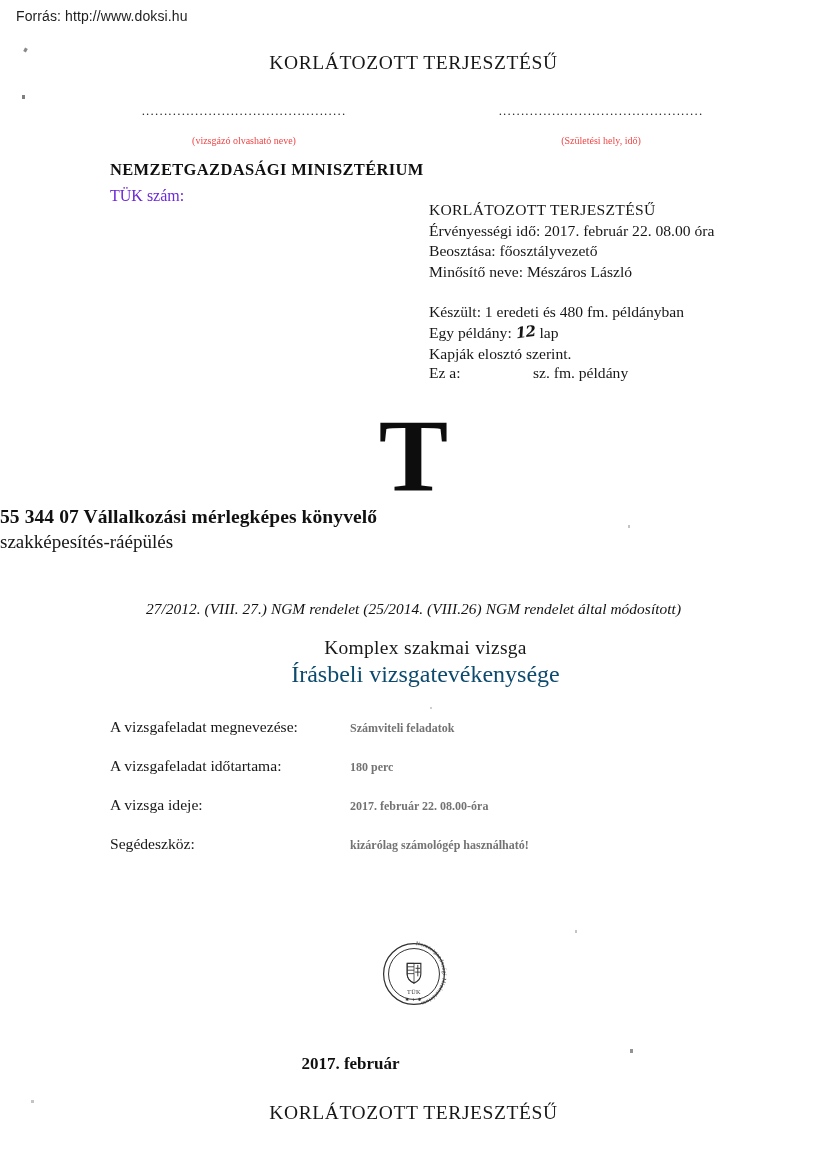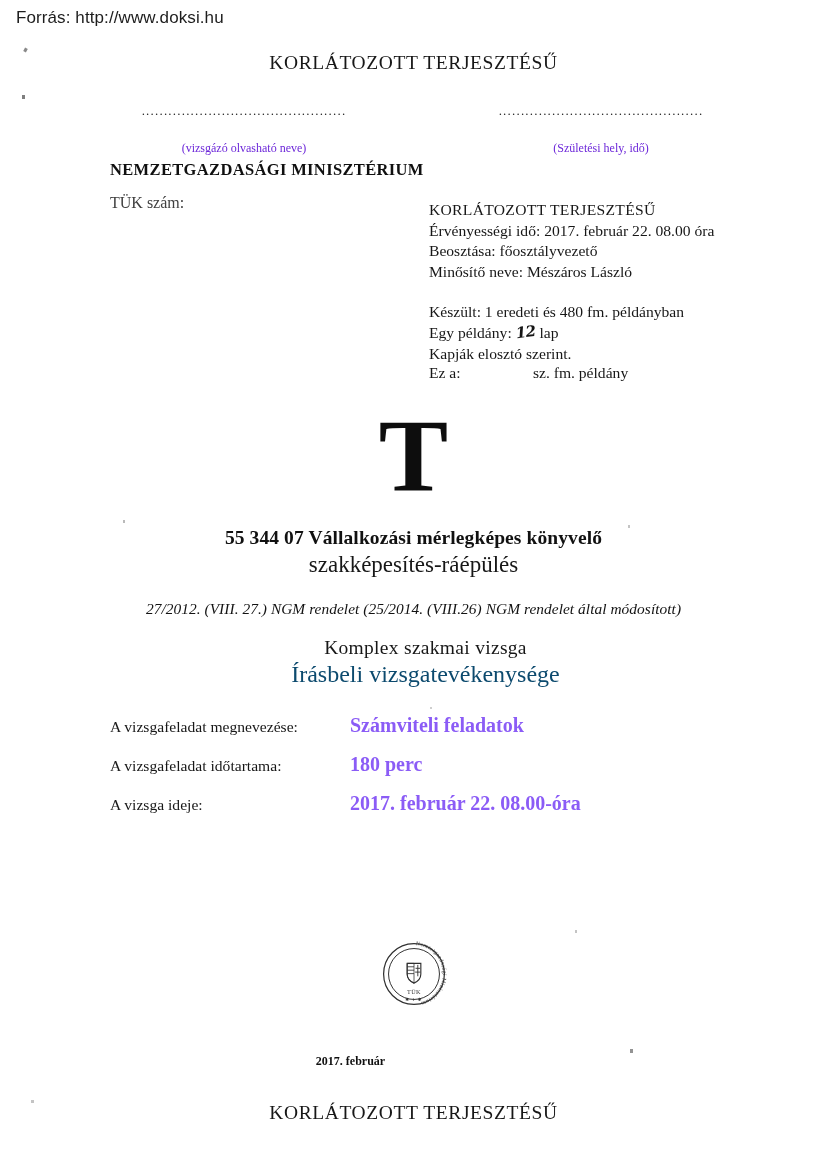--- a/index.html
+++ b/index.html
@@ -17,21 +17,21 @@
     color: #1a1a1a;
     -webkit-font-smoothing: antialiased;
   }
 
   
   .source-bar {
     position: absolute;
     top: 8px;
     left: 16px;
     font-family: "Liberation Sans", sans-serif;
-    font-size: 17px;
+    font-size: 14px;
     color: #1d1d1d;
     letter-spacing: 0.1px;
     white-space: nowrap;
   }
 
   
   .speck {
     position: absolute;
     background: #3a3a3a;
     opacity: 0.75;
@@ -80,41 +80,41 @@
   .dots-line {
     font-size: 13px;
     letter-spacing: 1.2px;
     color: #2a2a2a;
     line-height: 1;
     white-space: nowrap;
     overflow: hidden;
     height: 13px;
   }
   .dots-caption {
-    margin-top: 24px;
-    font-size: 12px;
-    color: #6d28d9;
+    margin-top: 18px;
+    font-size: 10px;
+    color: #ef4444;
   }
 
   
   .ministry {
     position: absolute;
     top: 160px;
     left: 110px;
   }
   .ministry-name {
     font-weight: bold;
     font-size: 16.5px;
     letter-spacing: 0.35px;
     color: #101010;
   }
   .ministry-tuk {
-    margin-top: 14px;
+    margin-top: 7px;
     font-size: 16px;
-    color: #404040;
+    color: #6d28d9;
   }
 
   
   .class-block {
     position: absolute;
     top: 200px;
     left: 429px;
     font-size: 15.6px;
     line-height: 1.33;
     color: #171717;
@@ -154,34 +154,33 @@
     font-size: 104px;
     font-weight: bold;
     line-height: 1;
     color: #0d0d0d;
     letter-spacing: 0;
   }
 
   
   .qualification {
     position: absolute;
-    top: 527px;
-    left: 0;
-    width: 827px;
-    text-align: center;
+    top: 506px;
+    left: 0;
+    width: 827px;
   }
   .qual-title {
     font-size: 19.5px;
     font-weight: bold;
     letter-spacing: 0.1px;
     color: #111;
   }
   .qual-sub {
     margin-top: 3px;
-    font-size: 23px;
+    font-size: 19px;
     color: #171717;
   }
 
   .decree {
     position: absolute;
     top: 600px;
     left: 0;
     width: 827px;
     text-align: center;
     font-size: 15.4px;
@@ -223,23 +222,23 @@
     height: 39px;
   }
   .detail-label {
     width: 240px;
     flex: 0 0 240px;
     font-size: 15.6px;
     color: #171717;
     margin-top: 9px;
   }
   .detail-value {
-    font-size: 20px;
-    font-weight: bold;
-    color: #8b5cf6;
+    font-size: 12px;
+    font-weight: bold;
+    color: #737373;
   }
 
   
   .seal-wrap {
     position: absolute;
     top: 936px;
     left: 0;
     width: 827px;
     display: flex;
     justify-content: center;
@@ -250,21 +249,21 @@
     opacity: 0.88;
   }
 
   
   .doc-date {
     position: absolute;
     top: 1054px;
     left: 0;
     width: 701px;
     text-align: center;
-    font-size: 12px;
+    font-size: 17px;
     font-weight: bold;
     color: #101010;
   }
   .classification-bottom {
     position: absolute;
     top: 1102px;
     left: 0;
     width: 827px;
     text-align: center;
     font-size: 19.5px;
@@ -345,20 +344,24 @@
       <div class="detail-label">A vizsgafeladat megnevezése:</div>
       <div class="detail-value">Számviteli feladatok</div>
     </div>
     <div class="detail-row">
       <div class="detail-label">A vizsgafeladat időtartama:</div>
       <div class="detail-value">180 perc</div>
     </div>
     <div class="detail-row">
       <div class="detail-label">A vizsga ideje:</div>
       <div class="detail-value">2017. február 22. 08.00-óra</div>
+    </div>
+    <div class="detail-row">
+      <div class="detail-label">Segédeszköz:</div>
+      <div class="detail-value">kizárólag számológép használható!</div>
     </div>
   </div>
 
   <div class="seal-wrap">
     <svg class="seal" viewBox="0 0 100 100">
       <defs>
         <path id="sealArcOuter" d="M 50,50 m -38,0 a 38,38 0 1,1 76,0 a 38,38 0 1,1 -76,0"></path>
       </defs>
       <circle cx="50" cy="50" r="40" fill="none" stroke="#141414" stroke-width="1.6"></circle>
       <circle cx="50" cy="50" r="33.5" fill="none" stroke="#141414" stroke-width="1.3"></circle>

